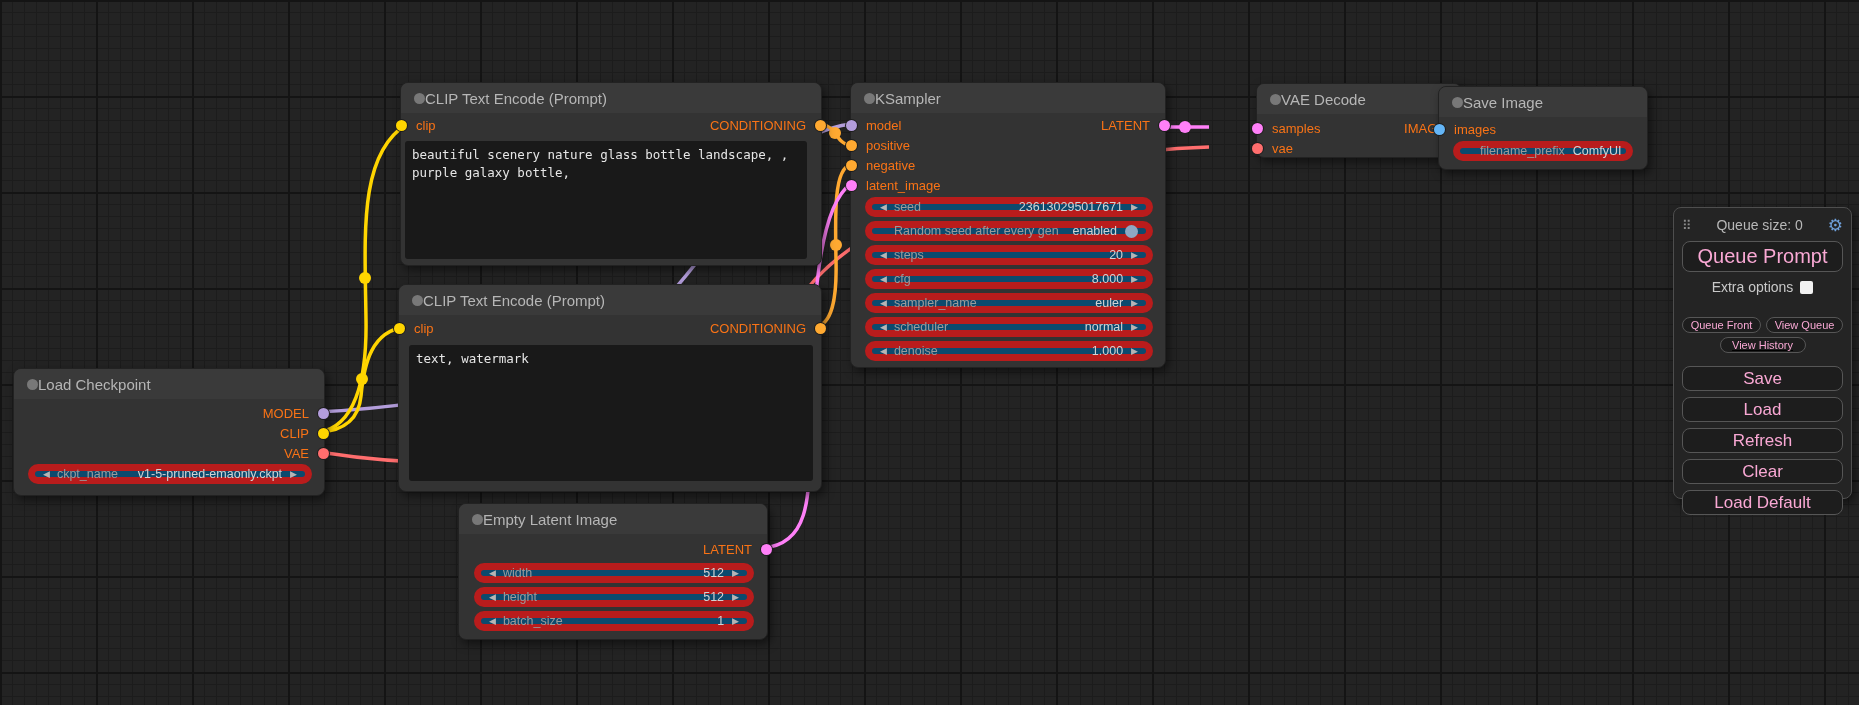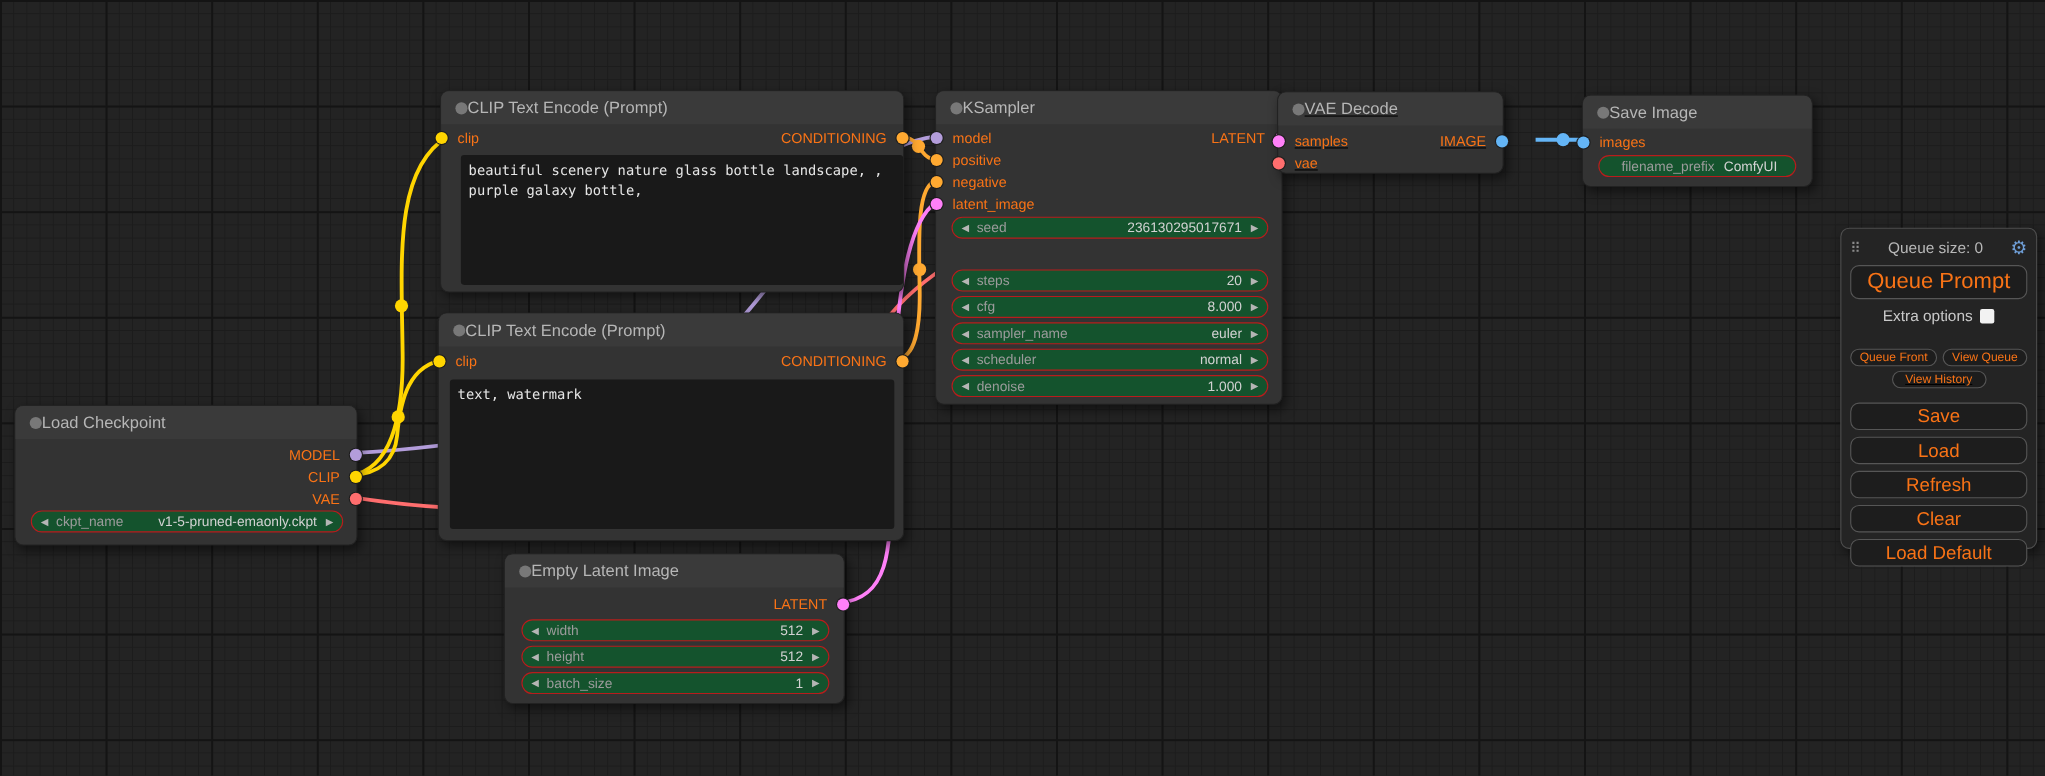--- a/index.html
+++ b/index.html
@@ -38,42 +38,42 @@
   .pdot.in{left:-5px;} .pdot.outp{right:-5px;}
   .d-model{background:var(--c-model);} .d-clip{background:var(--c-clip);}
   .d-vae{background:var(--c-vae);} .d-cond{background:var(--c-cond);}
   .d-latent{background:var(--c-latent);} .d-image{background:var(--c-image);}
   .textbox{
     position:absolute;background:#191919;border-radius:3px;
     color:#e6e6e6;font-family:"DejaVu Sans Mono",monospace;font-size:12.5px;
     line-height:1.45;padding:5px 7px;box-sizing:border-box;white-space:pre-wrap;
   }
   .widget{
-    position:absolute;height:20px;background:#14532d;border:1px solid #b91c1c;
+    position:absolute;height:20px;background:#0c4a6e;border:7px solid #b91c1c;
     border-radius:10px;display:flex;align-items:center;box-sizing:border-box;
     padding:0 8px;font-size:12.5px;color:#9b9b9b;
   }
   .warr{color:#b5b5b5;font-size:9px;line-height:1;flex:0 0 auto;}
   .wlabel{margin-left:7px;flex:0 0 auto;}
   .wvalue{flex:1 1 auto;text-align:right;color:#d2d2d2;margin:0 8px;}
   .toggle{width:13px;height:13px;border-radius:50%;background:#8EA7C4;flex:0 0 auto;}
   
   .panel{
     position:absolute;z-index:3;left:1673px;top:207px;width:179px;height:292px;
     background:#242424;border:1px solid #4e4e4e;border-radius:8px;
     box-shadow:3px 4px 10px rgba(0,0,0,.5);box-sizing:border-box;padding:6px 8px;
   }
   .panel-head{display:flex;align-items:center;justify-content:space-between;
     color:#b8b8b8;font-size:14px;height:22px;}
   .drag-handle{color:#8a8a8a;font-size:13px;cursor:grab;}
   .gear{color:#6F9FD8;font-size:17px;line-height:1;}
   .btn{
     display:flex;align-items:center;justify-content:center;
     background:#1d1d1d;border:1px solid #565656;border-radius:8px;
-    color:#f97316;box-sizing:border-box;cursor:pointer;
+    color:#f9a8d4;box-sizing:border-box;cursor:pointer;
   }
   .btn-big{height:31px;font-size:20px;margin:5px 0;}
   .btn-mid{height:25px;font-size:17px;margin:6px 0;}
   .extra{display:flex;align-items:center;justify-content:center;gap:7px;
     color:#c9c9c9;font-size:14px;height:20px;margin-top:2px;}
   .checkbox{width:13px;height:13px;background:#f2f2f2;border-radius:2px;}
   .pill-row{display:flex;gap:5px;margin-top:20px;}
   .btn-pill{height:16px;font-size:11px;border-radius:9px;flex:1 1 auto;}
   .pill-center{display:flex;justify-content:center;margin-top:4px;text-decoration:underline;}
   .btn-pill.solo{flex:0 0 auto;width:86px;}
@@ -130,21 +130,21 @@
   <div class="node-title">
     <span class="title-dot"></span>
     <span>CLIP Text Encode (Prompt)</span>
   </div>
   <div class="row inout" style="height:24px;">
     <span>clip</span>
     <span>CONDITIONING</span>
     <span class="pdot in d-clip"></span>
     <span class="pdot outp d-cond"></span>
   </div>
-  <div class="textbox" style="left:18px;top:58px;width:402px;height:118px;">beautiful scenery nature glass bottle landscape, , purple galaxy bottle,</div>
+  <div class="textbox" style="left:4px;top:58px;width:402px;height:118px;">beautiful scenery nature glass bottle landscape, , purple galaxy bottle,</div>
 </div>
 
 <div class="node" style="left:398px;top:284px;width:424px;height:208px;">
   <div class="node-title">
     <span class="title-dot"></span>
     <span>CLIP Text Encode (Prompt)</span>
   </div>
   <div class="row inout" style="height:26px;">
     <span>clip</span>
     <span>CONDITIONING</span>
@@ -207,20 +207,25 @@
   <div class="row out" style="position:absolute;right:0;top:32px;width:130px;">
     <span>LATENT</span>
     <span class="pdot outp d-latent"></span>
   </div>
   <div class="widget" style="left:14px;top:114px;width:288px;">
     <span class="warr">◀</span>
     <span class="wlabel">seed</span>
     <span class="wvalue">236130295017671</span>
     <span class="warr">▶</span>
   </div>
+  <div class="widget" style="left:14px;top:138px;width:288px;">
+    <span class="wlabel" style="margin-left:14px;">Random seed after every gen</span>
+    <span class="wvalue">enabled</span>
+    <span class="toggle"></span>
+  </div>
   <div class="widget" style="left:14px;top:162px;width:288px;">
     <span class="warr">◀</span>
     <span class="wlabel">steps</span>
     <span class="wvalue">20</span>
     <span class="warr">▶</span>
   </div>
   <div class="widget" style="left:14px;top:186px;width:288px;">
     <span class="warr">◀</span>
     <span class="wlabel">cfg</span>
     <span class="wvalue">8.000</span>
@@ -239,21 +244,21 @@
     <span class="warr">▶</span>
   </div>
   <div class="widget" style="left:14px;top:258px;width:288px;">
     <span class="warr">◀</span>
     <span class="wlabel">denoise</span>
     <span class="wvalue">1.000</span>
     <span class="warr">▶</span>
   </div>
 </div>
 
-<div class="node" style="left:1161px;top:83px;width:206px;height:75px;text-decoration:underline;">
+<div class="node" style="left:1256px;top:83px;width:206px;height:75px;">
   <div class="node-title">
     <span class="title-dot"></span>
     <span>VAE Decode</span>
   </div>
   <div class="row inout" style="margin-top:4px;">
     <span>samples</span>
     <span>IMAGE</span>
     <span class="pdot in d-latent"></span>
     <span class="pdot outp d-image"></span>
   </div>

